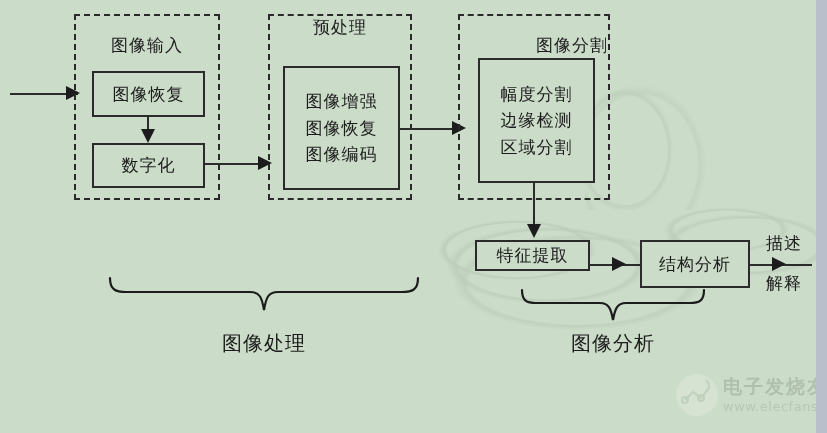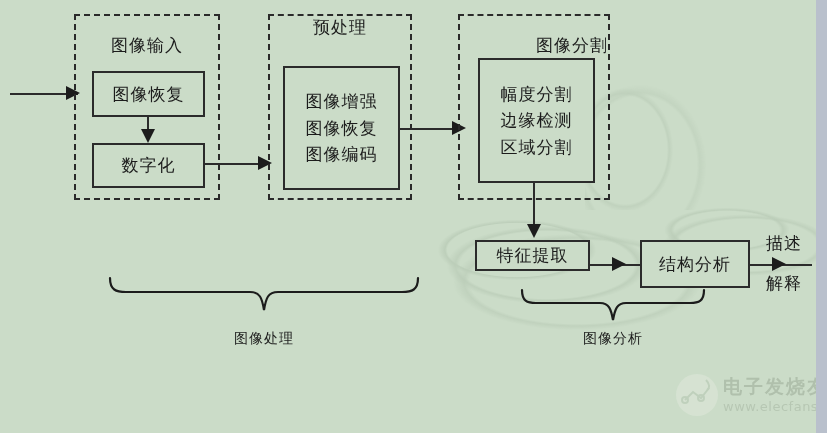--- a/index.html
+++ b/index.html
@@ -110,21 +110,21 @@
   .outlabel {
     position: absolute;
     color: #1c1c1c;
     font-size: 17px;
     letter-spacing: 1px;
     white-space: nowrap;
   }
   .brace-label {
     position: absolute;
     color: #1c1c1c;
-    font-size: 14px;
+    font-size: 20px;
     letter-spacing: 1px;
     white-space: nowrap;
     text-align: center;
   }
   .brace { position: absolute; }
   
   .watermark {
     position: absolute;
     left: 676px;
     top: 368px;

